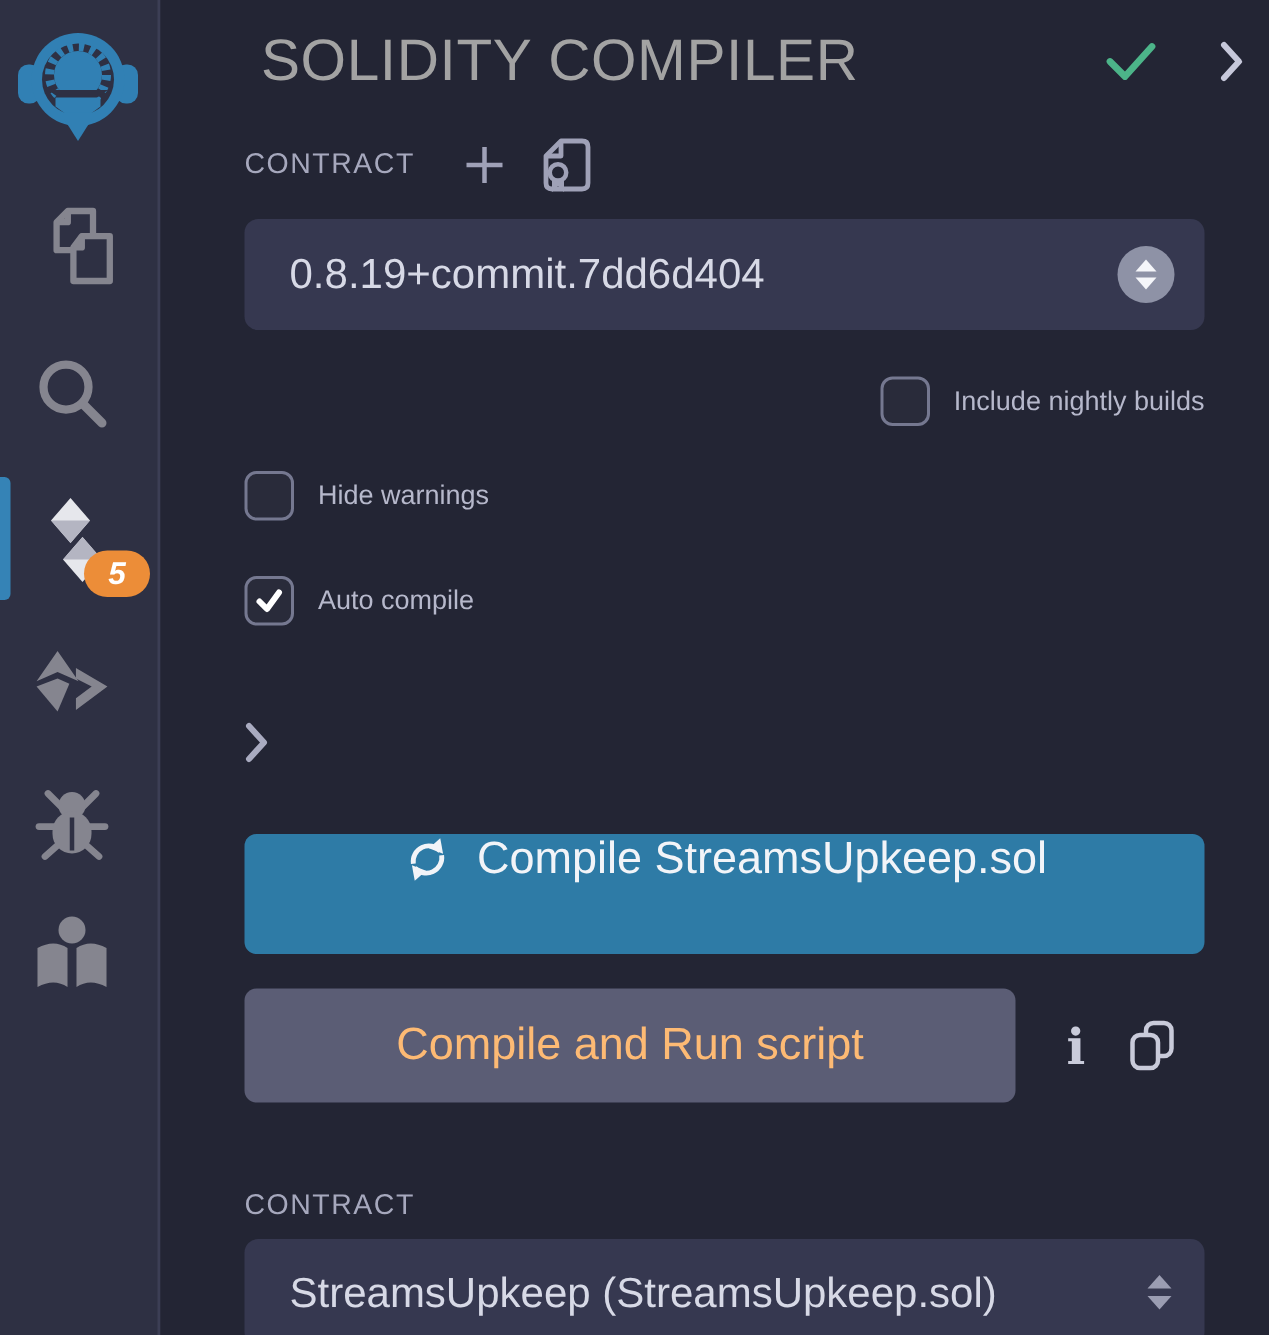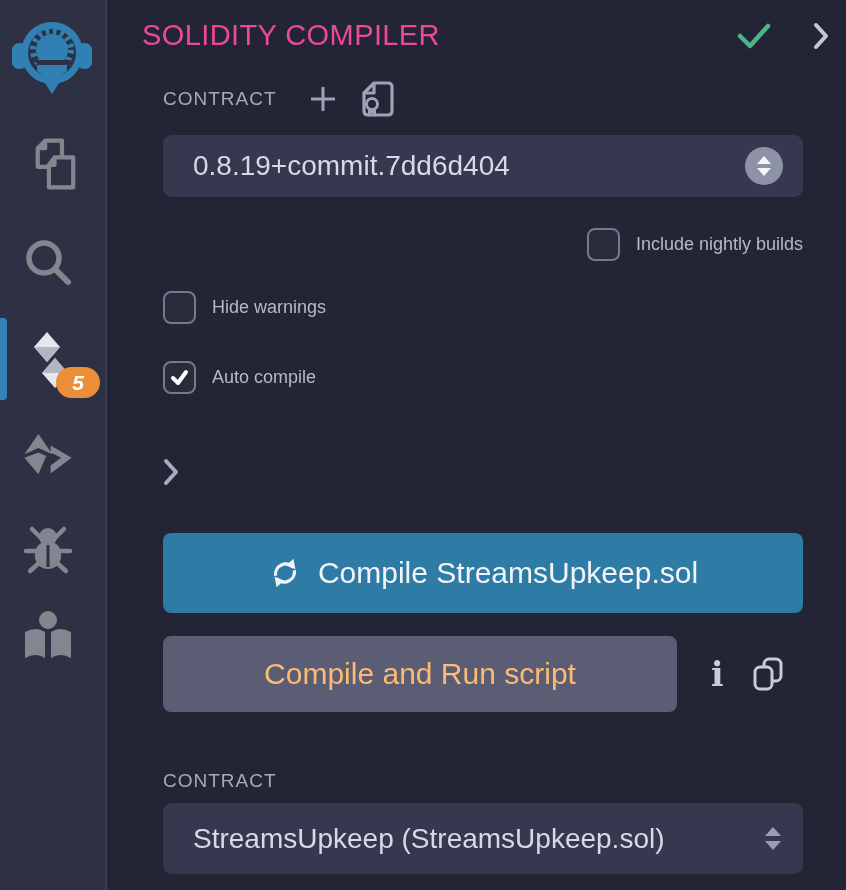--- a/index.html
+++ b/index.html
@@ -32,36 +32,36 @@
     display:flex; align-items:center; justify-content:center;
   }
 
   
   .panel { flex:1; position:relative; background:#232534; }
   .panel-header {
     display:flex; align-items:center;
     padding:19px 16px 0 35px;
   }
   .panel-title {
-    font-size:29px; font-weight:500; color:#ec4899; letter-spacing:0.4px;
+    font-size:39px; font-weight:500; color:#a3a3a3; letter-spacing:0.4px;margin-left:32px;
   }
   .header-spacer { flex:1; }
   .header-check { margin-right:40px; }
 
   .content { margin:0 43px 0 56px; }
 
   .compiler-row { margin-top:28px; display:flex; align-items:center; }
   .section-label {
     font-size:19px; color:#a6a8bd; letter-spacing:1px; font-weight:400;
   }
   .plus-wrap { margin-left:32px; display:flex; }
   .docseal-wrap { margin-left:24px; display:flex; }
 
   .select {
-    margin-top:17px; height:62px; width:100%;
+    margin-top:17px; height:74px; width:100%;
     background:#363850; border-radius:9px;
     display:flex; align-items:center; justify-content:space-between;
     padding:0 20px 0 30px;
     cursor:pointer;
   }
   .select-text { font-size:28px; color:#d7d9e6; }
   .selector-circle {
     width:38px; height:38px; border-radius:50%; background:#8e92a6;
     display:flex; flex-direction:column; align-items:center; justify-content:center;
     gap:4px;
@@ -88,21 +88,21 @@
     margin-top:64px; display:flex; align-items:center; justify-content:space-between;
     padding-right:8px; cursor:pointer;
   }
   .advanced-label { font-size:29px; color:#9698ae; }
 
   .btn-primary {
     margin-top:47px; width:100%; height:80px;
     background:#2e7ba6; border:none; border-radius:8px;
     color:#f2f4f8; font-family:"Liberation Sans",sans-serif;
     font-size:30px; font-weight:500;
-    display:flex; align-items:center; justify-content:center; gap:16px;
+    display:flex; justify-content:center; gap:16px;
     cursor:pointer;
   }
 
   .run-row { margin-top:23px; display:flex; align-items:center; }
   .btn-secondary {
     width:514px; height:76px;
     background:#5b5d75; border:none; border-radius:8px;
     color:#fdba74; font-family:"Liberation Sans",sans-serif;
     font-size:30px; font-weight:500;
     display:flex; align-items:center; justify-content:center;

